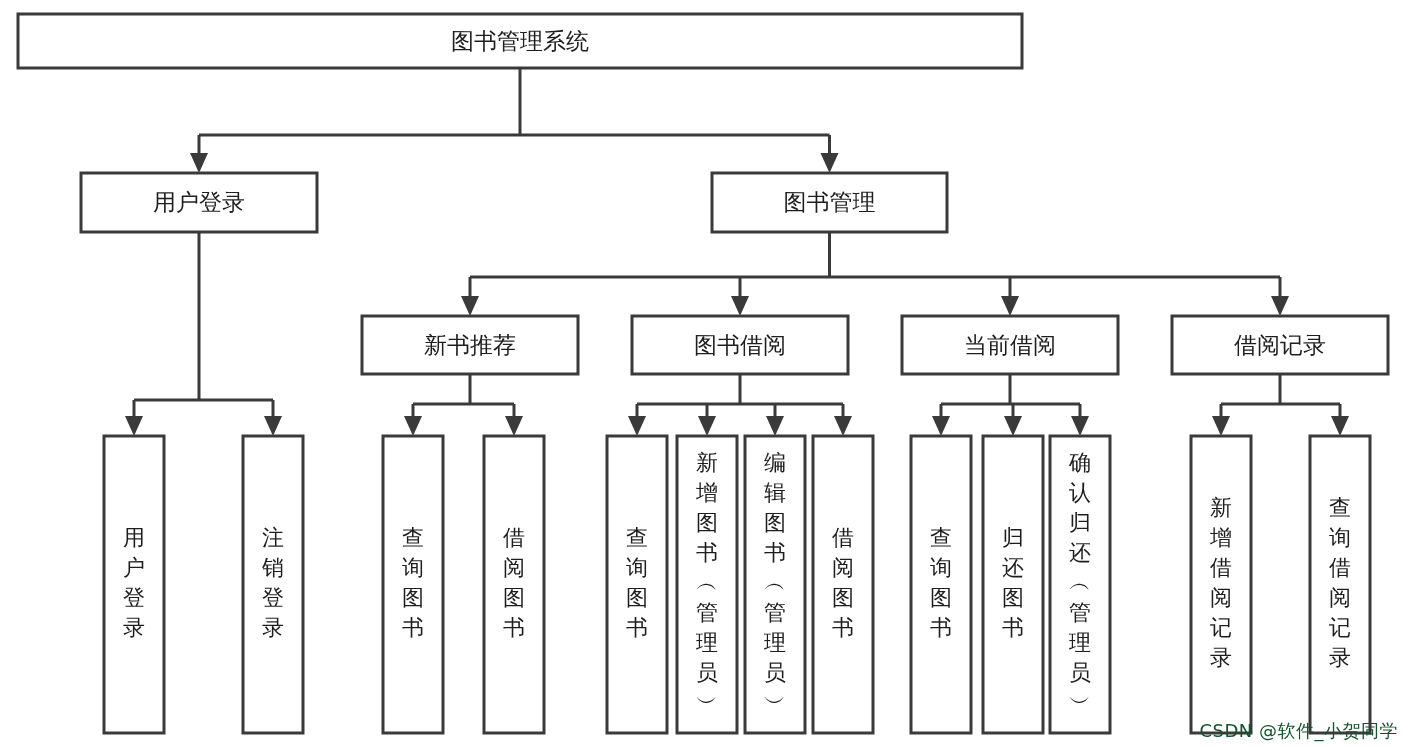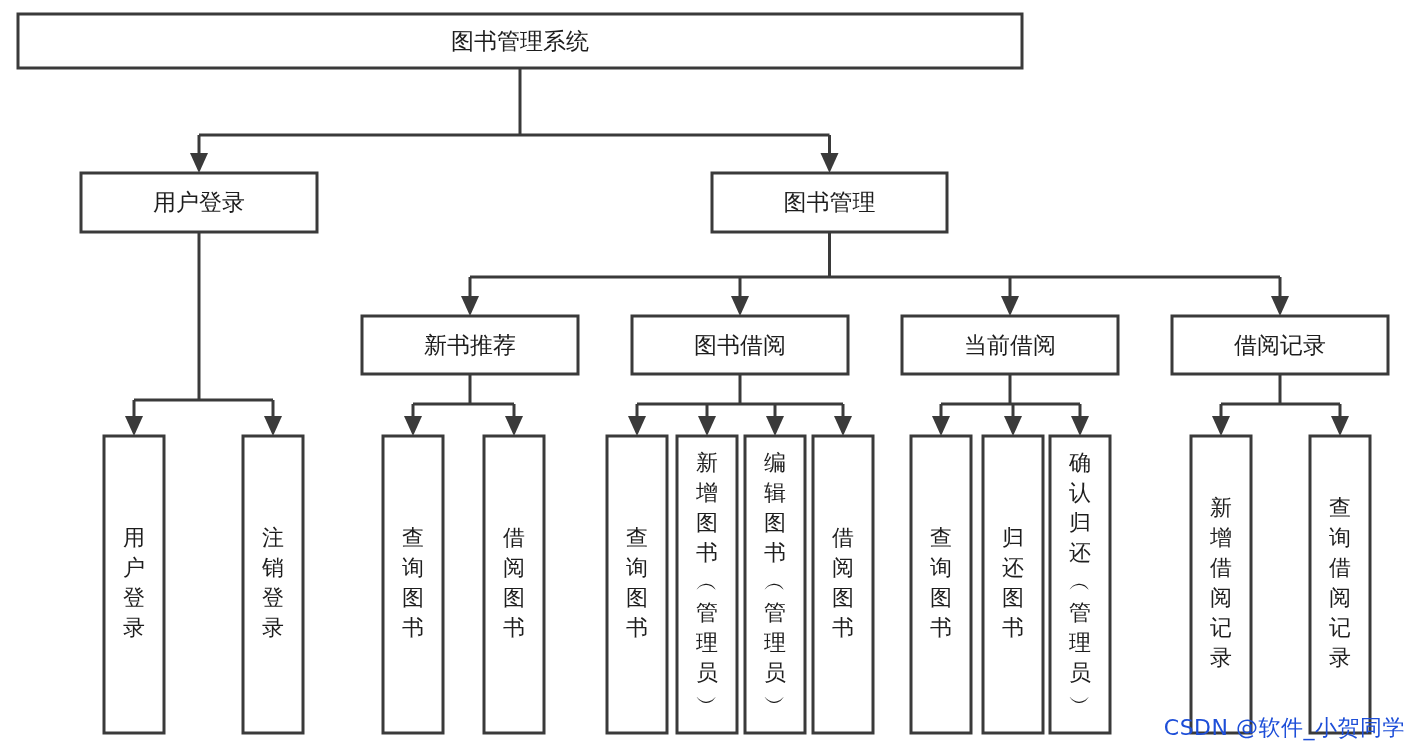--- a/index.html
+++ b/index.html
@@ -17,23 +17,23 @@
     font-family:"DejaVu Sans","Liberation Sans",sans-serif;
     font-size:23px;fill:#1d1d1d;
     text-anchor:middle;dominant-baseline:middle;
   }
   .leaf-label{
     font-family:"DejaVu Sans","Liberation Sans",sans-serif;
     font-size:22px;fill:#1d1d1d;
     text-anchor:middle;
   }
   .watermark{
-    position:absolute;right:0;bottom:4px;
+    position:absolute;right:7px;bottom:4px;
     font-family:"DejaVu Sans","Liberation Sans",sans-serif;
-    font-size:22px;color:#1d4ed8;white-space:nowrap;
+    font-size:18px;color:#14532d;white-space:nowrap;
     letter-spacing:.5px;user-select:none;
   }
 </style>
 </head>
 <body>
 
 <svg id="canvas" viewBox="0 0 1405 747">
   <g id="edges-layer">
       <path d="M 520 68 L 520 135" class="edge"></path>
       <path d="M 199 135 L 829.5 135" class="edge"></path>

